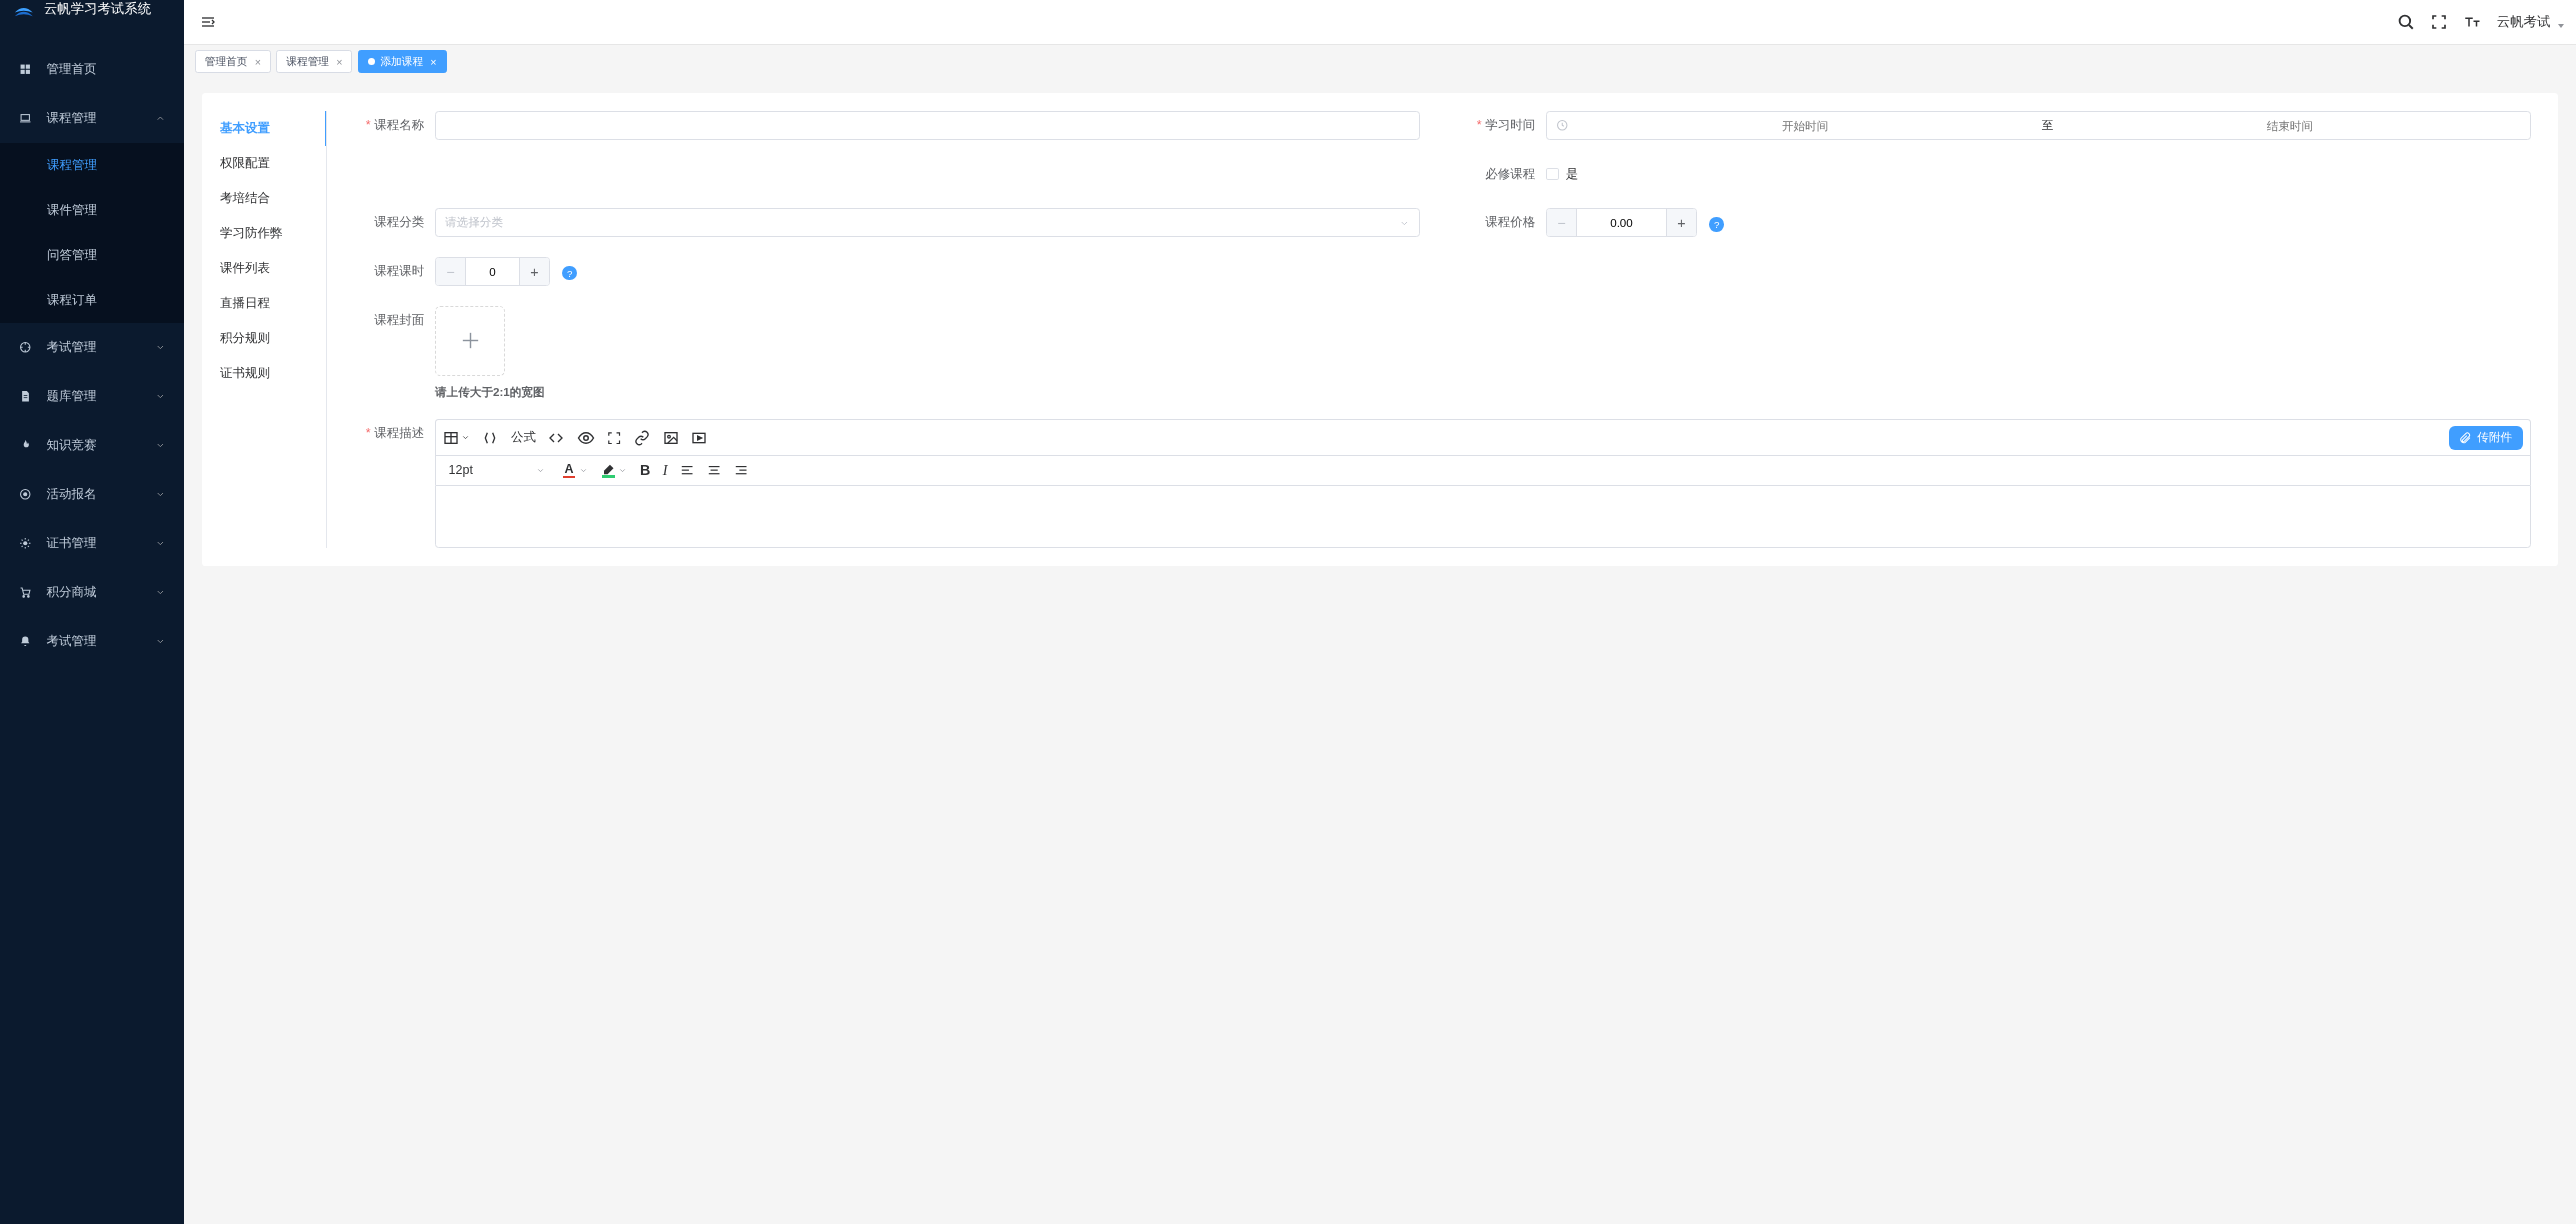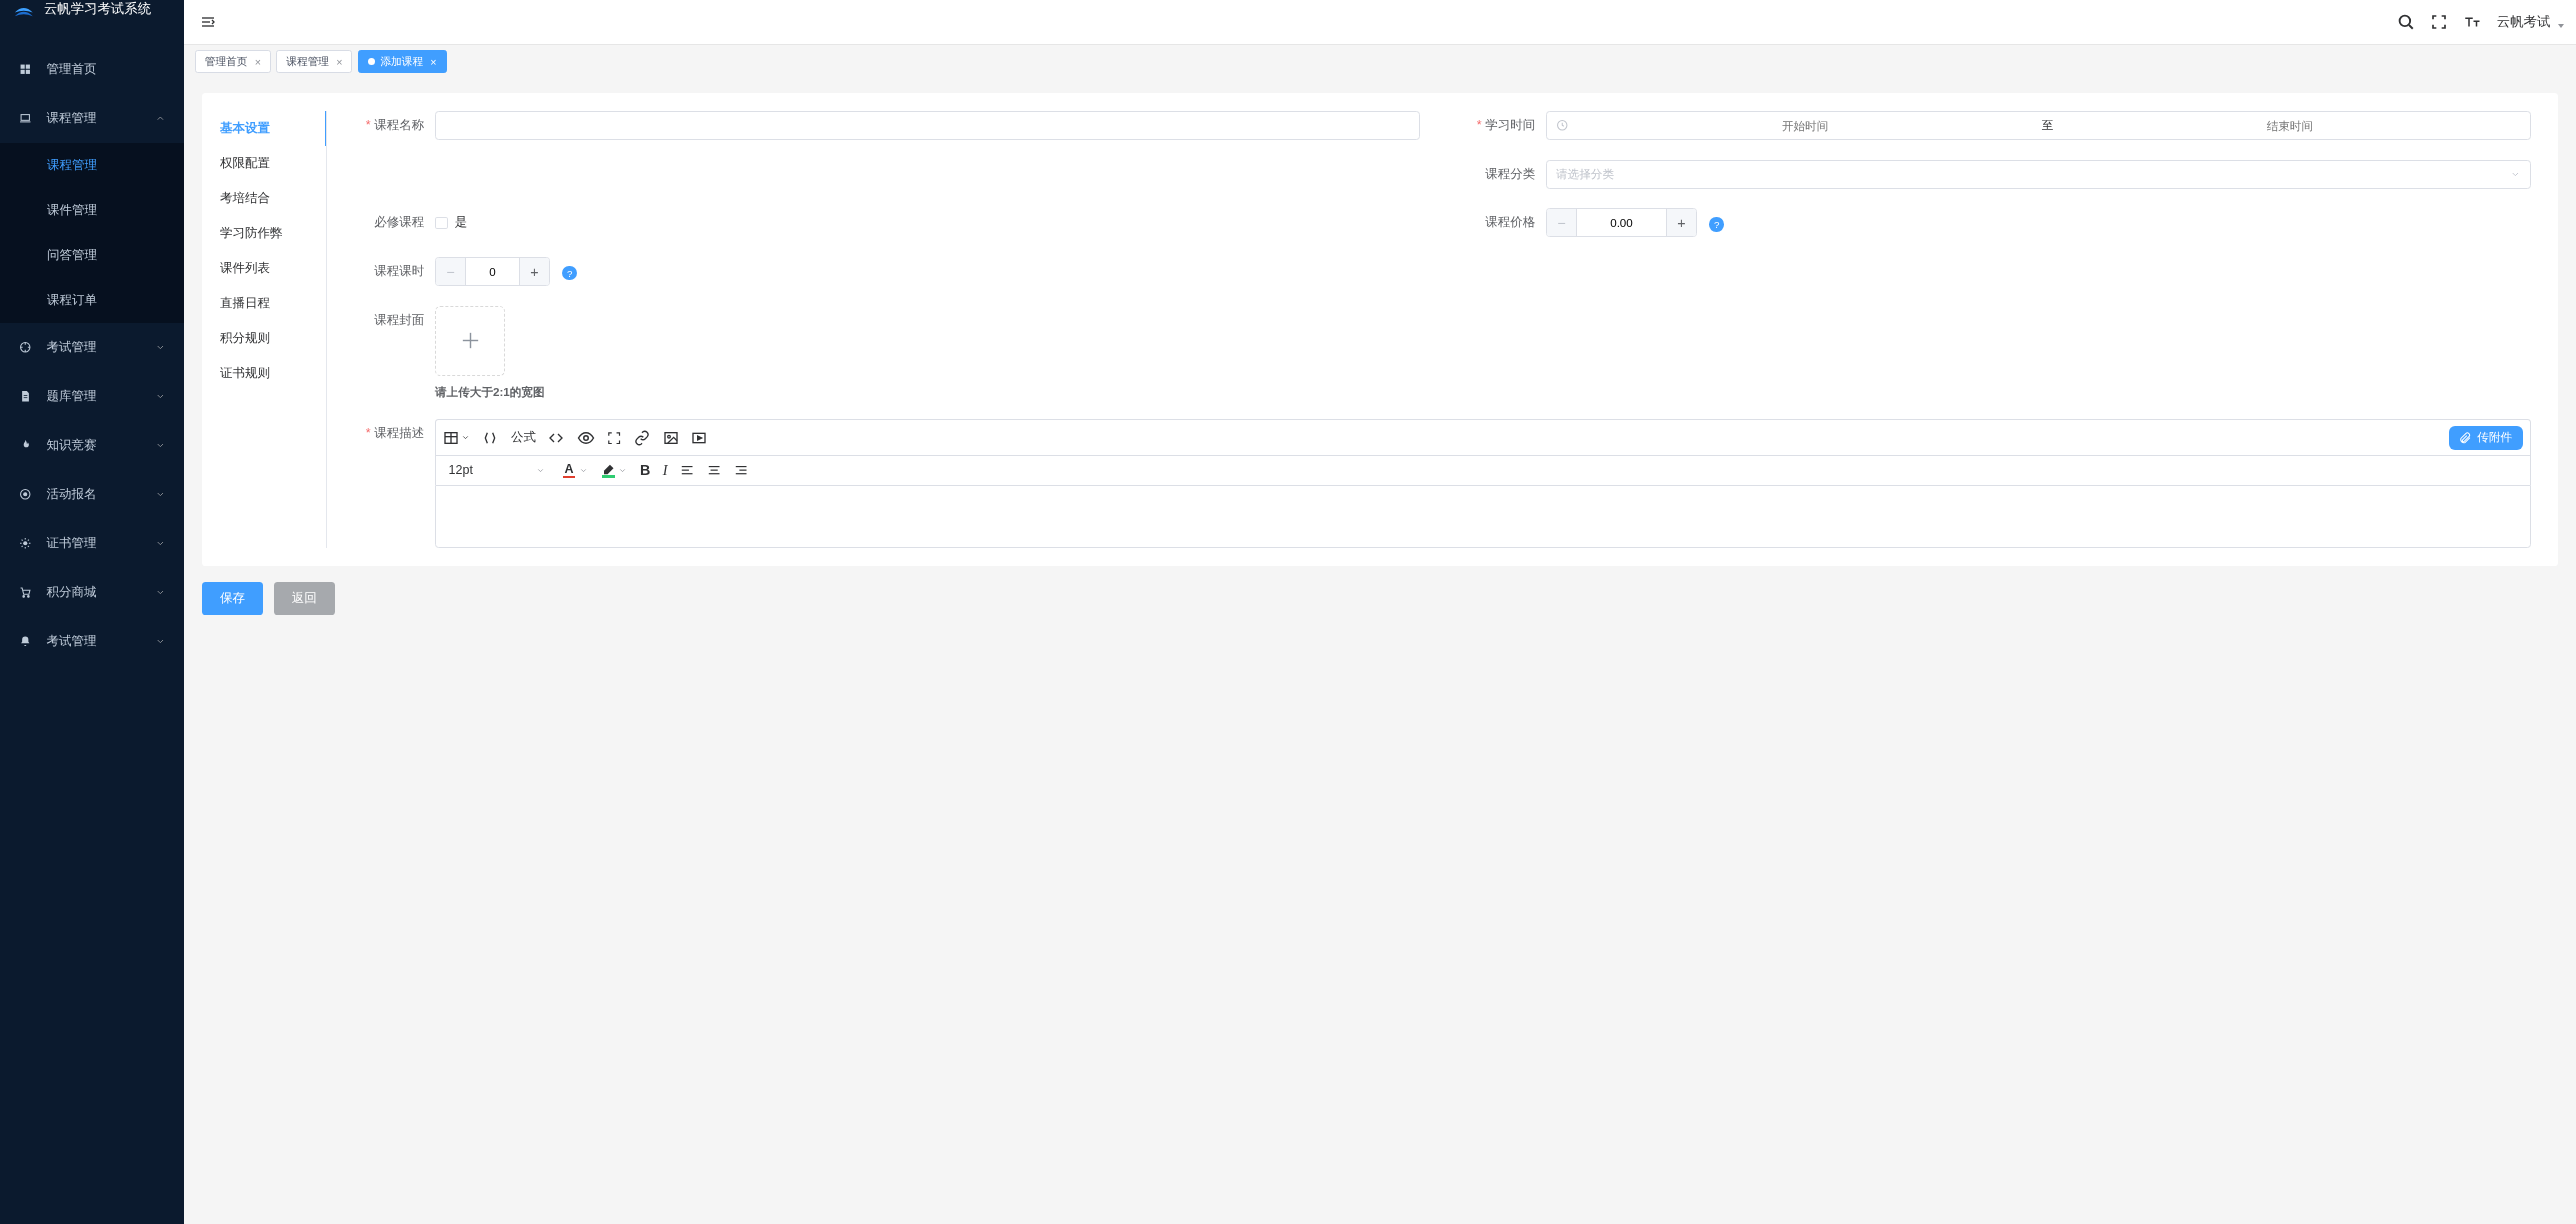--- a/index.html
+++ b/index.html
@@ -339,39 +339,39 @@
                   </span>
                 <input class="date-input" placeholder="开始时间" style="">
                 <span class="date-sep">至</span>
                 <input class="date-input" placeholder="结束时间" style="">
               </div>
             </div>
           </div>
 
           <div class="form-row"></div>
           <div class="form-row">
+            <div class="form-label"><span>必修课程</span></div>
+            <div class="form-control">
+              <div class="checkbox-wrap">
+                <span class="checkbox"></span>
+                <span>是</span>
+              </div>
+            </div>
+          </div>
+
+          <div class="form-row">
             <div class="form-label"><span>课程分类</span></div>
             <div class="form-control">
               <div class="select">
                 <span>请选择分类</span>
                 <span class="select-arrow">
                     <svg width="10.7" height="10.7" viewBox="0 0 24 24" fill="none" stroke="currentColor" stroke-width="2">
                       <polyline points="6,9 12,15 18,9"></polyline>
                     </svg>
                   </span>
-              </div>
-            </div>
-          </div>
-
-          <div class="form-row">
-            <div class="form-label"><span>必修课程</span></div>
-            <div class="form-control">
-              <div class="checkbox-wrap">
-                <span class="checkbox"></span>
-                <span>是</span>
               </div>
             </div>
           </div>
           <div class="form-row">
             <div class="form-label"><span>课程价格</span></div>
             <div class="form-control">
               <div class="number-input">
                 <span class="number-btn">−</span>
                 <input class="number-val wide" value="0.00" style="">
                 <span class="number-btn enabled">+</span>
@@ -517,20 +517,16 @@
                       <line x1="3" y1="18" x2="21" y2="18"></line>
                     </svg>
                   </span>
               </div>
               <div class="editor-body" contenteditable="true" style=""></div>
             </div>
           </div>
         </div>
       </div>
 
-      <div class="footer-btns">
-        <button class="btn btn-primary">保存</button>
-        <button class="btn btn-default">返回</button>
-      </div>
     </div>
   </div>
 </div>
 
 
 </body></html>

